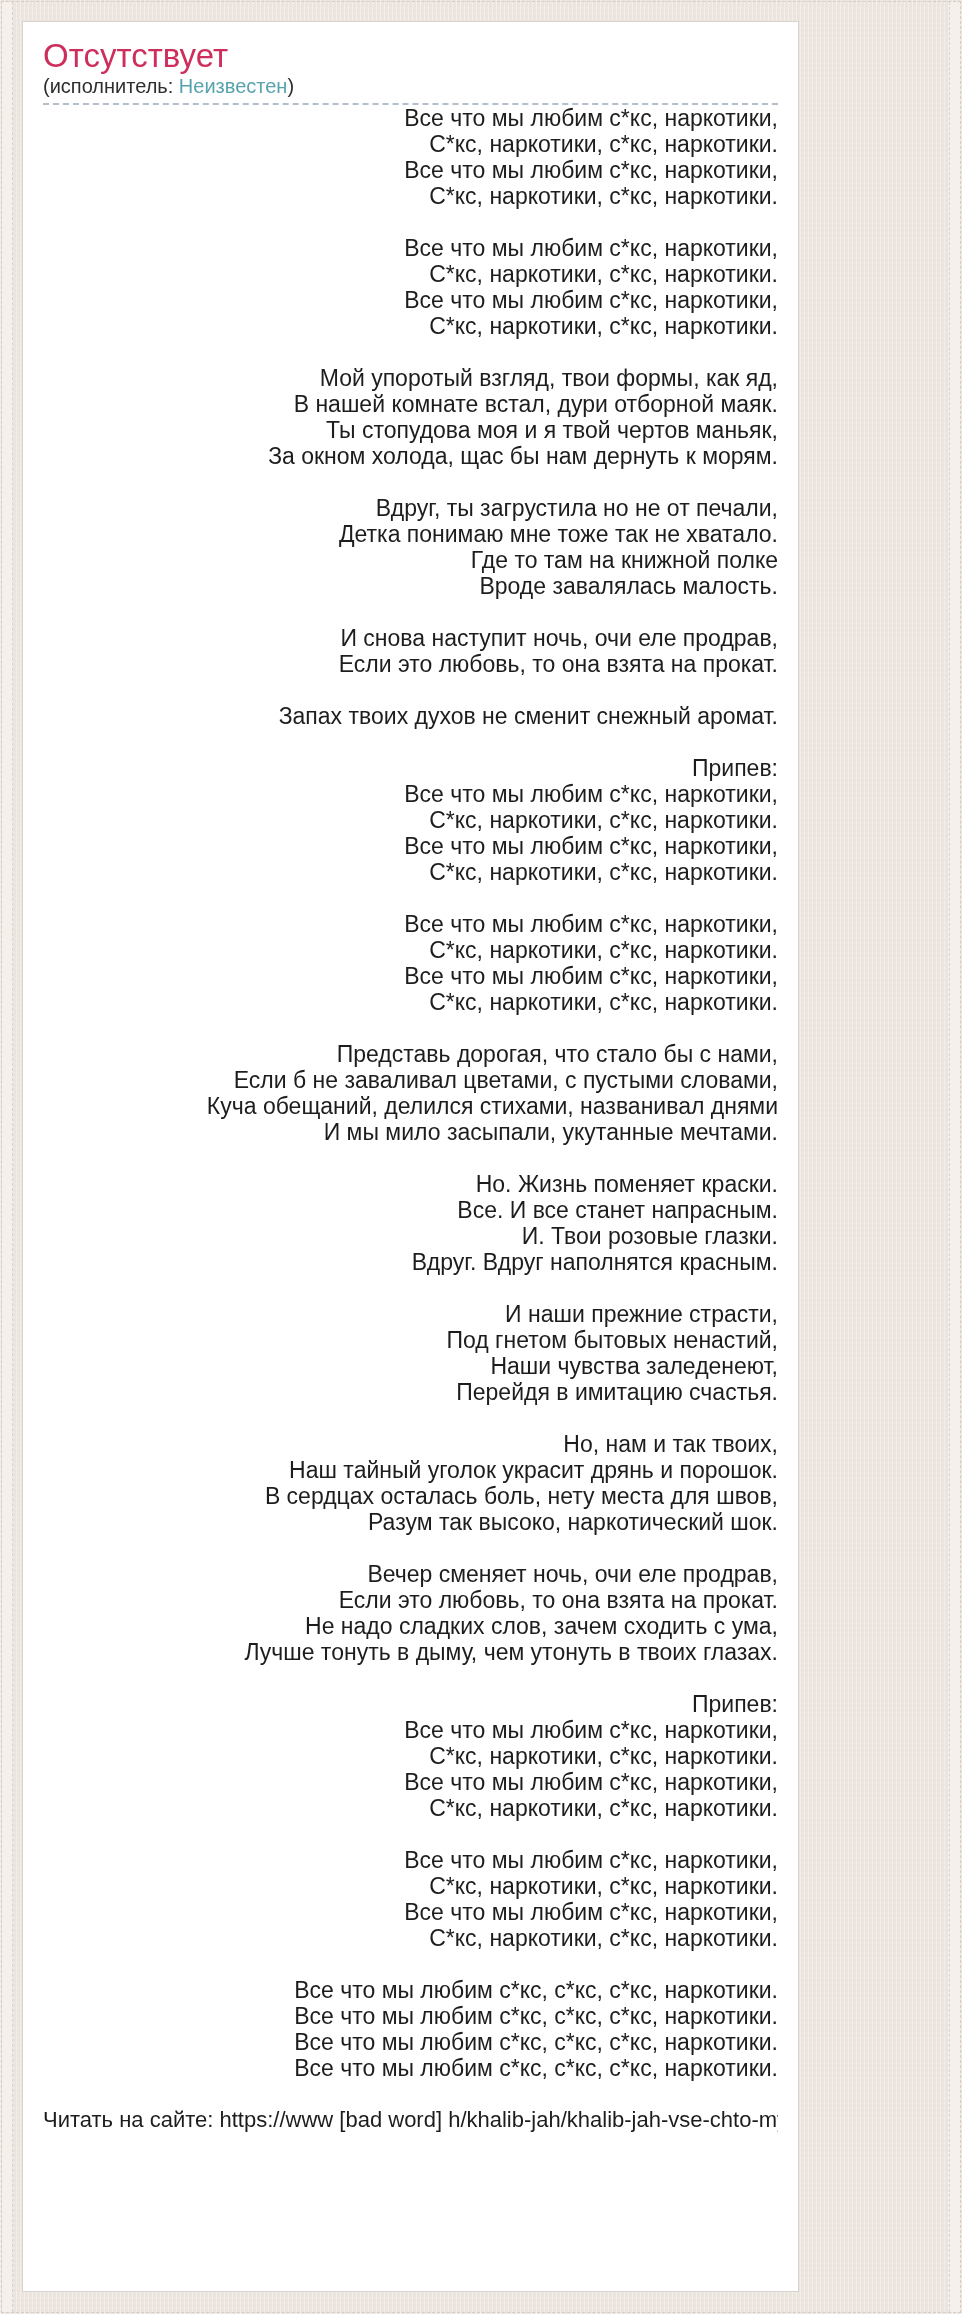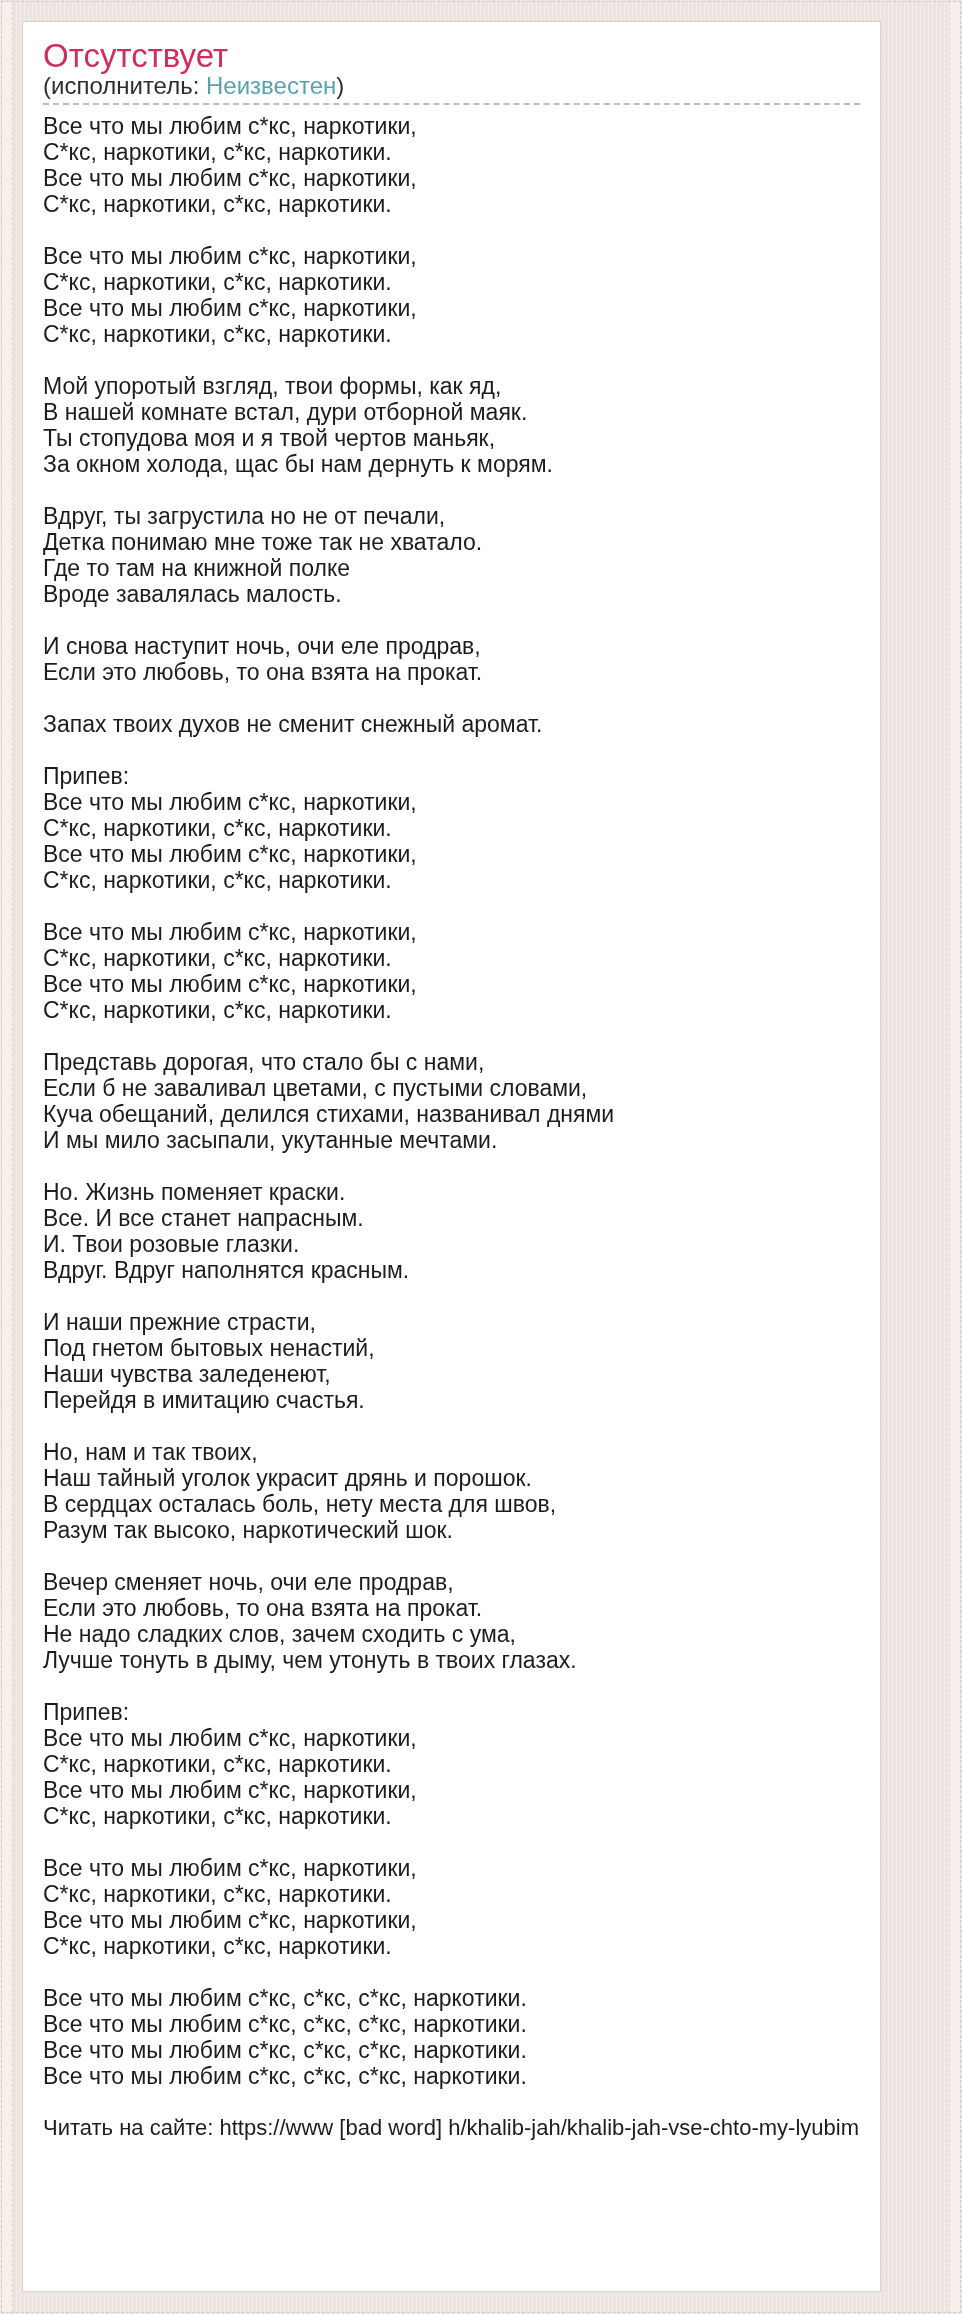--- a/index.html
+++ b/index.html
@@ -13,34 +13,34 @@
   }
   .page-frame{
     position:absolute;inset:1px;border:1px dashed #d6ccc5;pointer-events:none;z-index:3;
   }
   .edge-strip{
     position:absolute;top:2px;bottom:2px;width:10px;background:#f5f0ec;z-index:1;
   }
   .edge-strip.left{left:2px;border-right:1px dashed #ddd3cc;}
   .edge-strip.right{right:2px;border-left:1px dashed #ddd3cc;}
   .card{
-    position:absolute;left:22px;top:21px;width:859px;height:2271px;
+    position:absolute;left:22px;top:21px;width:777px;height:2271px;
     box-sizing:border-box;background:#ffffff;border:1px solid #d8d3ce;
     padding:16px 20px 0 20px;z-index:2;
   }
   h1.page-title{
     margin:0;font-size:33px;line-height:36px;font-weight:400;
     color:#ce2e5c;letter-spacing:0;
   }
   .artist-line{
-    font-size:24px;line-height:24px;color:#2e2e2e;
+    font-size:20px;line-height:24px;color:#2e2e2e;
     padding-bottom:5px;border-bottom:2px dashed #b3bfca;
   }
   .artist-line .artist-link{color:#57a3ad;text-decoration:none;cursor:pointer;}
-  .lyrics{margin-top:8px;}
+  .lyrics{text-align:right;}
   .lyrics p{
     margin:0 0 26px 0;font-size:23px;line-height:26px;color:#1d1d1d;
   }
   .footer-line{
     font-size:22px;line-height:26px;color:#1d1d1d;
     white-space:nowrap;overflow:hidden;margin:0;
   }
 </style>
 </head>
 <body>

